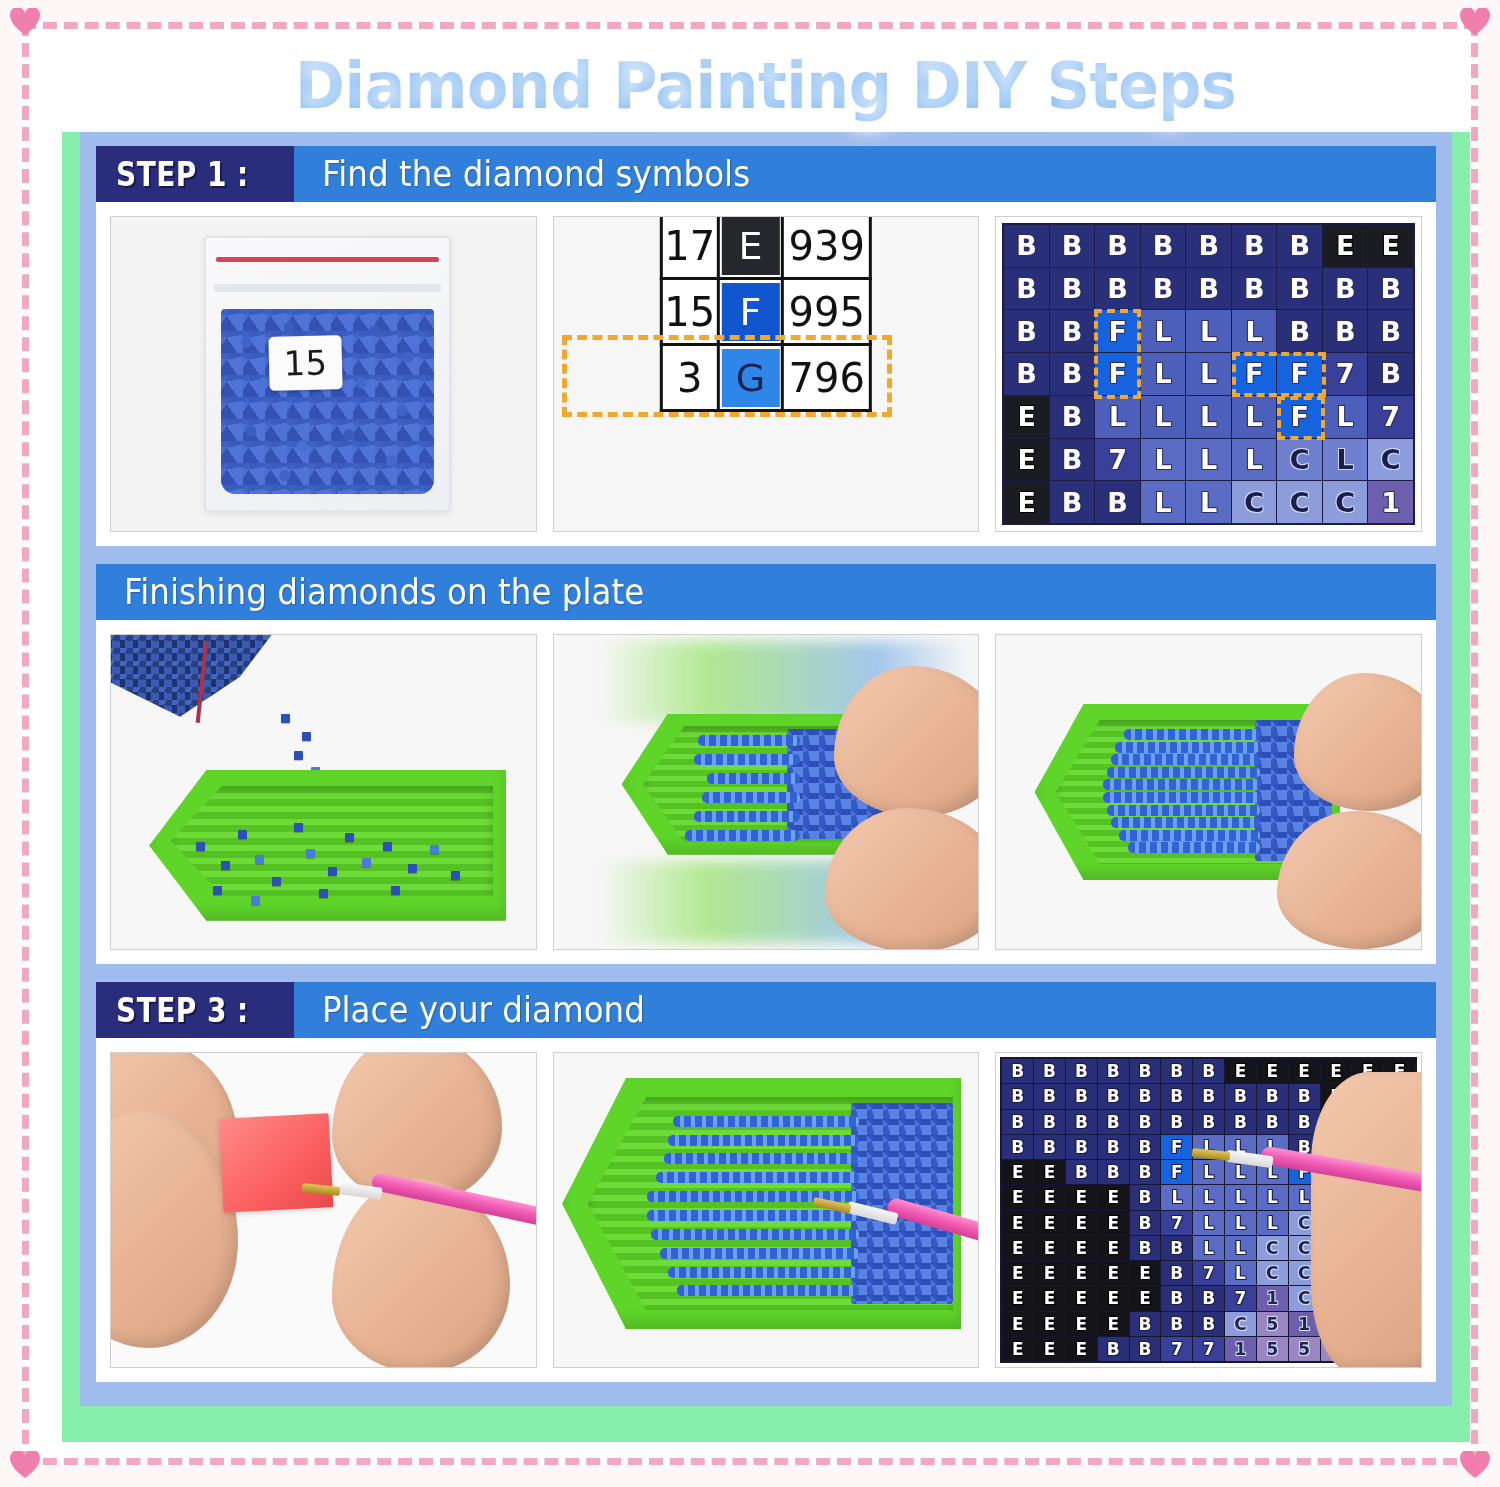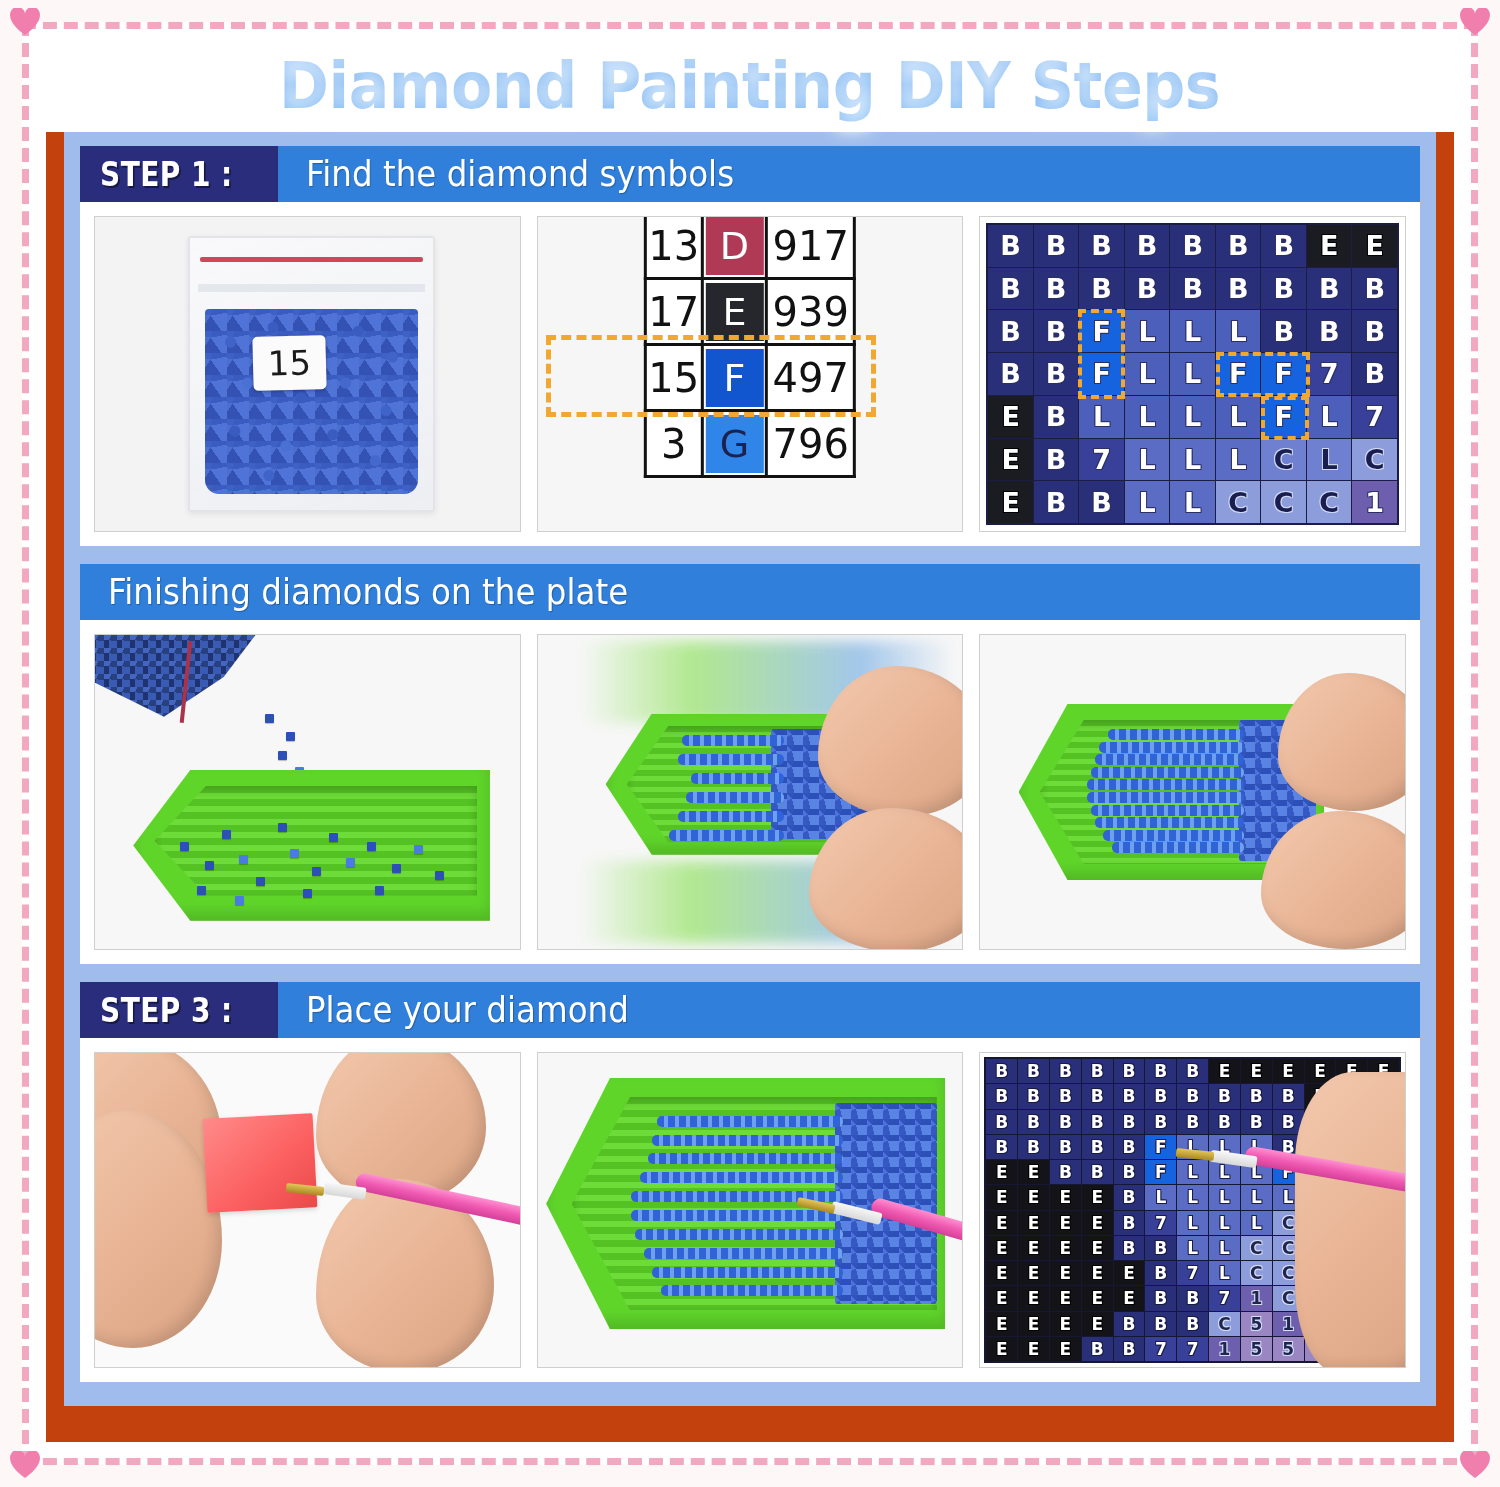--- a/index.html
+++ b/index.html
@@ -35,23 +35,23 @@
   }
   .heart svg { width: 100%; height: 100%; display: block; }
   .heart.tl { left: 10px;  top: 8px; }
   .heart.tr { right: 10px; top: 8px; }
   .heart.bl { left: 10px;  bottom: 8px; }
   .heart.br { right: 10px; bottom: 8px; }
 
   
   .page {
     position: absolute;
-    left: 46px; top: 40px;
+    left: 62px; top: 40px;
     width: 1408px; height: 1402px;
-    background: #c2410c;
+    background: #86efac;
   }
 
   
   .title-wrap {
     height: 92px;
     display: flex;
     align-items: center;
     justify-content: center;
     background: #ffffff;
   }
@@ -393,33 +393,28 @@
             <div class="bag-zip2"></div>
             <div class="bead-fill"></div>
             <div class="bag-label">15</div>
           </div>
         </div>
 
         <div class="photo legend-photo">
           <table class="legend-table">
             <tbody id="legend-body">
                 <tr>
-                  <td class="c-idx">13</td>
-                  <td class="c-sym"><span class="sym-chip" style="background: rgb(176, 58, 85); color: rgb(255, 255, 255);">D</span></td>
-                  <td class="c-code">917</td>
-                </tr>
-                <tr>
                   <td class="c-idx">17</td>
                   <td class="c-sym"><span class="sym-chip" style="background: rgb(38, 39, 44); color: rgb(255, 255, 255);">E</span></td>
                   <td class="c-code">939</td>
                 </tr>
                 <tr>
                   <td class="c-idx">15</td>
                   <td class="c-sym"><span class="sym-chip" style="background: rgb(18, 86, 207); color: rgb(255, 255, 255);">F</span></td>
-                  <td class="c-code">497</td>
+                  <td class="c-code">995</td>
                 </tr>
                 <tr>
                   <td class="c-idx">3</td>
                   <td class="c-sym"><span class="sym-chip" style="background: rgb(47, 134, 232); color: rgb(28, 33, 80);">G</span></td>
                   <td class="c-code">796</td>
                 </tr>
               </tbody>
           </table>
           <div class="legend-hl"></div>
         </div>

